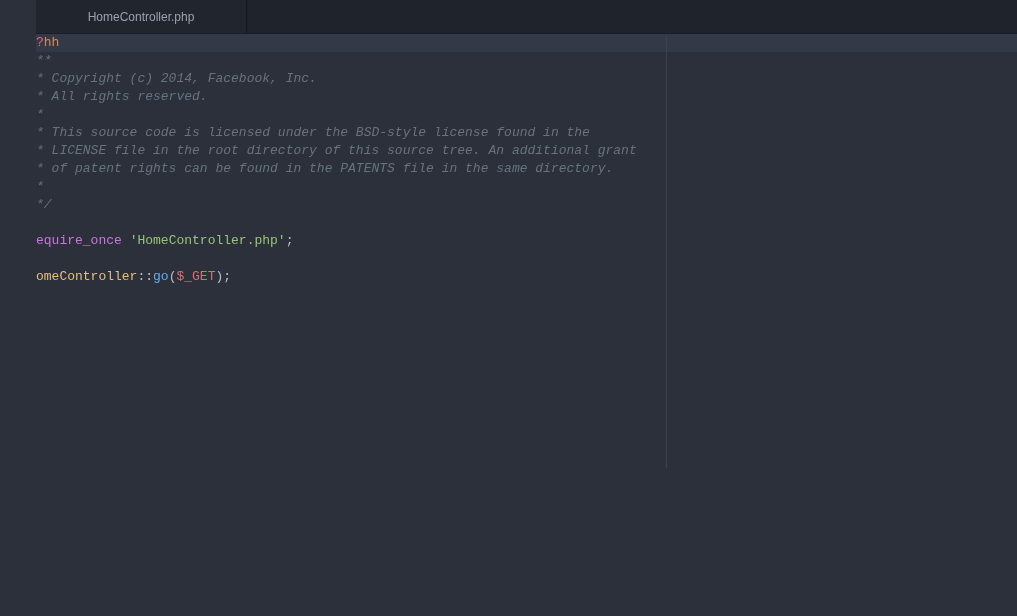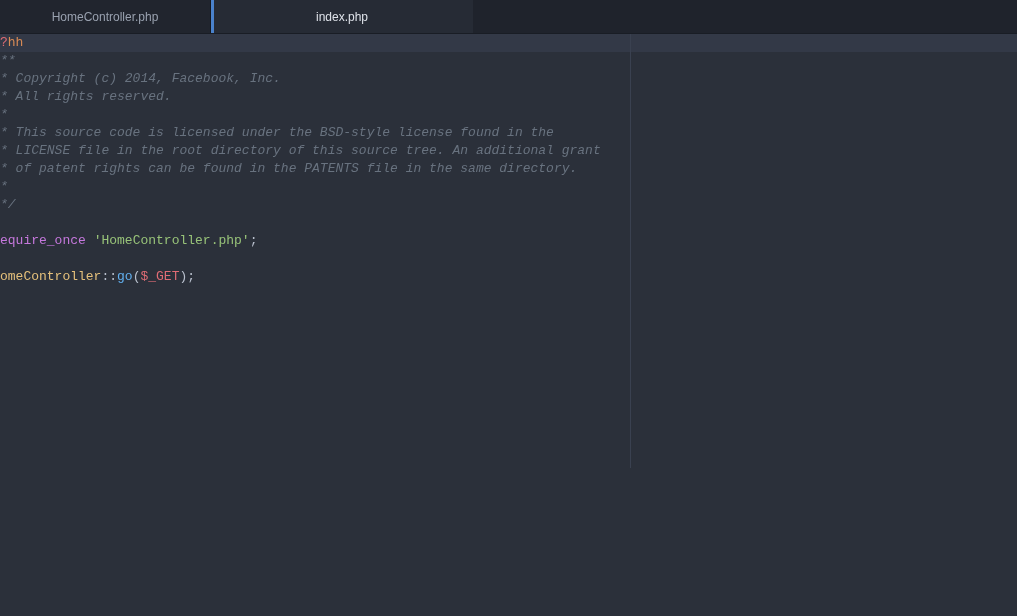--- a/index.html
+++ b/index.html
@@ -1,21 +1,21 @@
 <!DOCTYPE html>
 <html style="--accent: #4a82cc; --editor-bg: #2b303a; --tabbar-bg: #1f232c; --tab-bg: #21252e; --tab-active-bg: #262b35; --tab-fg: #99a1af; --tab-active-fg: #dde1e8; --tab-divider: #14171e; --tabbar-border: #191d25; --line-highlight: #333947; --wrap-guide: #3a4150;"><head>
 <meta charset="utf-8">
 <style>
   * { margin: 0; padding: 0; box-sizing: border-box; }
   html, body { width: 1017px; height: 616px; overflow: hidden; }
   body {
     font-family: "Liberation Sans", sans-serif;
     background: var(--editor-bg, #2b303a);
   }
-  .app { width: 1017px; height: 468px; display: flex; flex-direction: column; }
+  .app { width: 1017px; height: 468px; display: flex; flex-direction: column; padding-left: 36px; }
 
   
   .tabbar {
     height: 34px;
     display: flex;
     align-items: stretch;
     background: var(--tabbar-bg, #1f232c);
     border-bottom: 1px solid var(--tabbar-border, #191d25);
     flex: none;
   }
@@ -82,24 +82,20 @@
 </style>
 </head>
 <body>
 
 <div class="app">
 
   <div class="tabbar">
     <div class="tab t1">
       <span>HomeController.php</span>
     </div>
-    <div class="tab active">
-      <div class="accent-bar"></div>
-      <span>index.php</span>
-    </div>
     <div class="tabbar-filler"></div>
   </div>
 
   <div class="editor">
     <div class="line-highlight" style="top: 0px;"></div>
     <div class="wrap-guide"></div>
     <div class="code" id="code"><div class="line"><span class="tok-tag_red" style="color: rgb(224, 108, 117);">?</span><span class="tok-tag_orange" style="color: rgb(217, 139, 85);">hh</span></div><div class="line"><span class="tok-comment" style="color: rgb(104, 114, 127);">**</span></div><div class="line"><span class="tok-comment" style="color: rgb(104, 114, 127);">* Copyright (c) 2014, Facebook, Inc.</span></div><div class="line"><span class="tok-comment" style="color: rgb(104, 114, 127);">* All rights reserved.</span></div><div class="line"><span class="tok-comment" style="color: rgb(104, 114, 127);">*</span></div><div class="line"><span class="tok-comment" style="color: rgb(104, 114, 127);">* This source code is licensed under the BSD-style license found in the</span></div><div class="line"><span class="tok-comment" style="color: rgb(104, 114, 127);">* LICENSE file in the root directory of this source tree. An additional grant</span></div><div class="line"><span class="tok-comment" style="color: rgb(104, 114, 127);">* of patent rights can be found in the PATENTS file in the same directory.</span></div><div class="line"><span class="tok-comment" style="color: rgb(104, 114, 127);">*</span></div><div class="line"><span class="tok-comment" style="color: rgb(104, 114, 127);">*/</span></div><div class="line"></div><div class="line"><span class="tok-keyword" style="color: rgb(198, 120, 221);">equire_once</span><span class="tok-fg" style="color: rgb(184, 191, 204);"> </span><span class="tok-string" style="color: rgb(152, 195, 121);">'HomeController.php'</span><span class="tok-fg" style="color: rgb(184, 191, 204);">;</span></div><div class="line"></div><div class="line"><span class="tok-class" style="color: rgb(229, 192, 123);">omeController</span><span class="tok-fg" style="color: rgb(184, 191, 204);">::</span><span class="tok-function" style="color: rgb(97, 175, 239);">go</span><span class="tok-fg" style="color: rgb(184, 191, 204);">(</span><span class="tok-variable" style="color: rgb(224, 108, 117);">$_GET</span><span class="tok-fg" style="color: rgb(184, 191, 204);">);</span></div></div>
   </div>
 
 </div>

